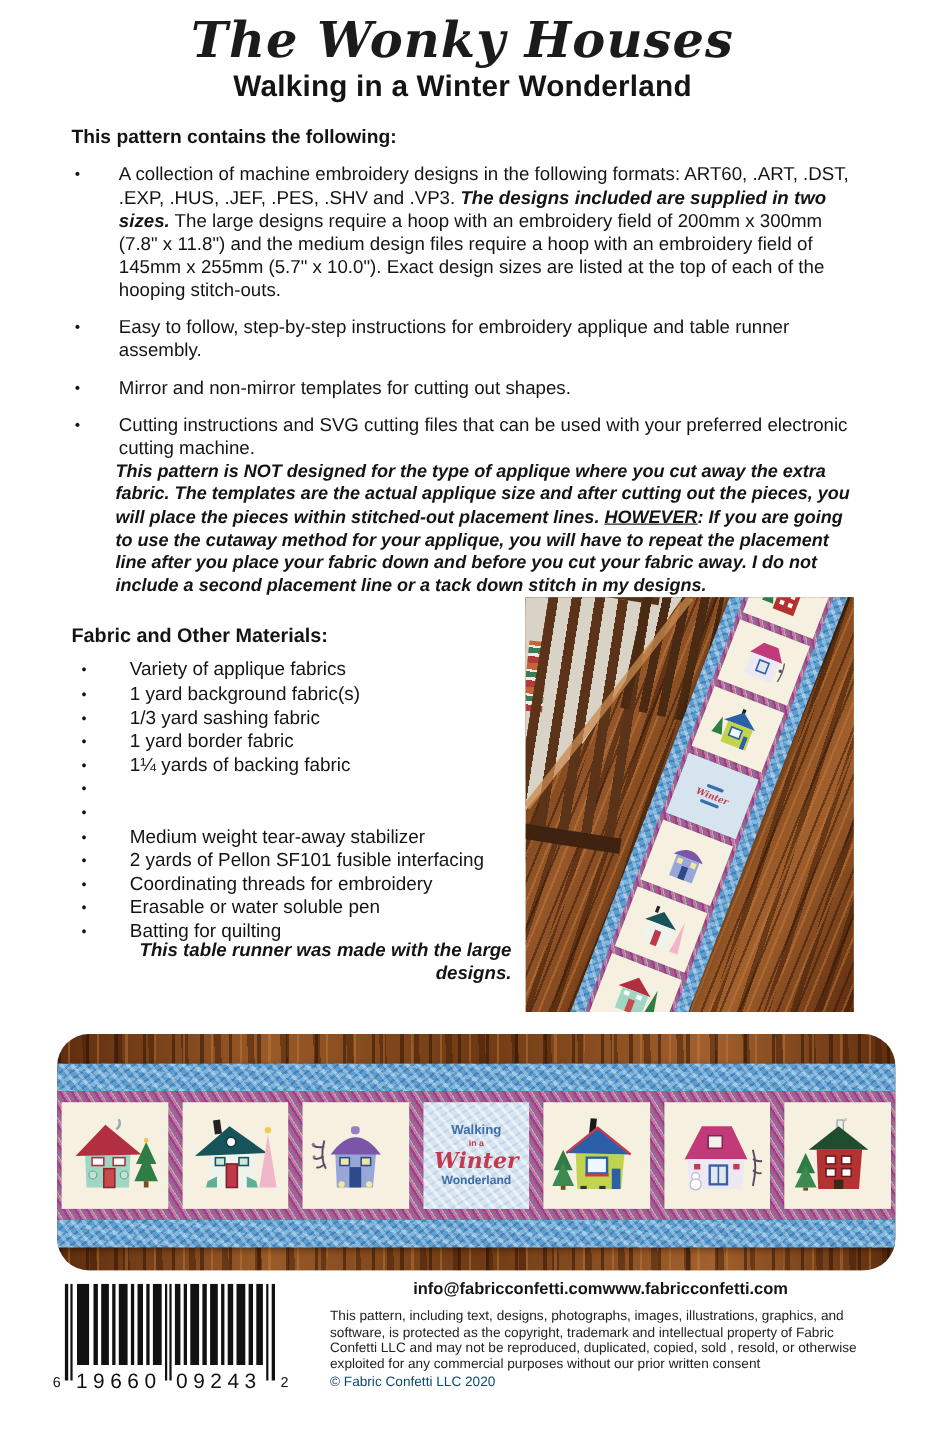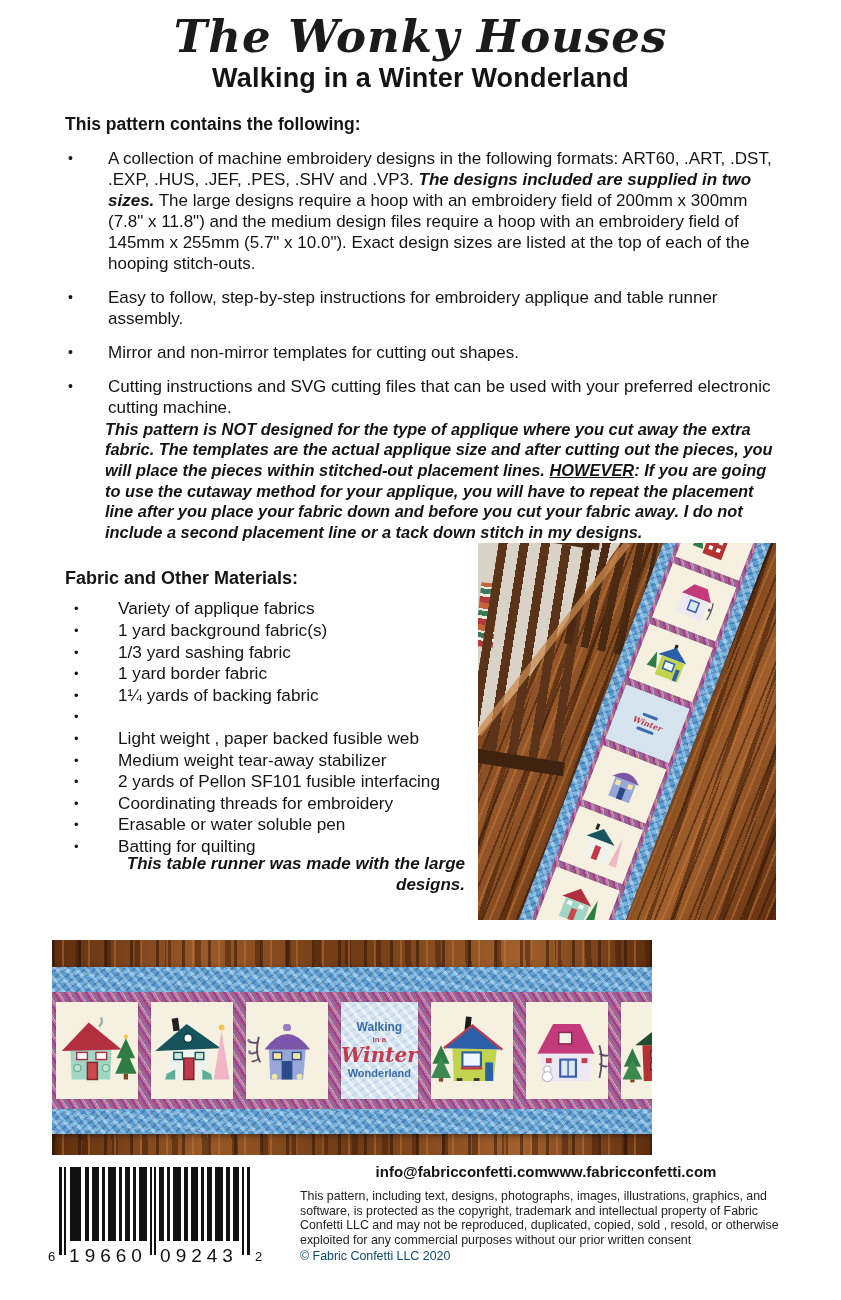--- a/index.html
+++ b/index.html
@@ -65,25 +65,25 @@
             flex-direction:column;gap:7px;}
   .p1-block{height:58px;flex:0 0 58px;display:flex;align-items:center;justify-content:center;
             box-shadow:0 0 2px rgba(0,0,0,.25);}
   .p1-block svg{width:46px;height:40px;}
   .mini-text{display:flex;flex-direction:column;align-items:center;gap:2px;background:#d6e4f0;
              width:100%;height:100%;justify-content:center;}
   .mini-text i{display:block;height:3px;border-radius:2px;}
   .mini-word{font-family:"DejaVu Serif",serif;font-style:italic;font-weight:700;font-size:8px;color:#c23b4e;line-height:1;}
 
   
-  .photo2{position:absolute;left:52px;top:940px;width:600px;height:215px;overflow:hidden;
+  .photo2{position:absolute;left:52px;top:940px;width:762px;height:215px;overflow:hidden;
     background-color:#7d431c;background-image:
      repeating-linear-gradient(90deg,rgba(40,16,2,.5) 0 3px,rgba(0,0,0,0) 3px 10px,rgba(205,130,62,.4) 10px 12px,rgba(0,0,0,0) 12px 26px),
      repeating-linear-gradient(88deg,rgba(66,30,8,.5) 0 6px,rgba(0,0,0,0) 6px 30px),
-     linear-gradient(90deg,#5e2d0e,#9a5a28 25%,#6f3a14 50%,#a2602d 78%,#5e2d0e);}
+     linear-gradient(90deg,#5e2d0e,#9a5a28 25%,#6f3a14 50%,#a2602d 78%,#5e2d0e); border-radius: 29px;}
   .p2-runner{position:absolute;left:0;right:0;top:27px;height:167px;display:flex;flex-direction:column;
              box-shadow:0 2px 6px rgba(0,0,0,.4);}
   .p2-blue{height:25px;flex:0 0 25px;}
   .p2-mid{flex:1;padding:10px 4px;display:flex;gap:13px;box-sizing:border-box;}
   .p2-block{flex:1;display:flex;align-items:center;justify-content:center;box-shadow:0 0 2px rgba(0,0,0,.2);}
   .p2-block svg{width:82px;height:86px;}
   .winter-block{display:flex;flex-direction:column;align-items:center;justify-content:center;
     background-color:#d6e4f0;background-image:
      repeating-linear-gradient(50deg,rgba(255,255,255,.5) 0 3px,rgba(0,0,0,0) 3px 8px),
      repeating-linear-gradient(-30deg,rgba(140,170,210,.25) 0 2px,rgba(0,0,0,0) 2px 7px);}
@@ -155,21 +155,20 @@
       </div>
     <div class="mrow">
         <span class="dot">•</span>
         <span class="mtext">1¼  yards of backing fabric</span>
       </div>
     <div class="mrow">
         <span class="dot">•</span>
       </div>
     <div class="mrow">
         <span class="dot">•</span>
-        <span class="mtext">Light weight , paper backed fusible web</span>
       </div>
     <div class="mrow">
         <span class="dot">•</span>
         <span class="mtext">Medium weight tear-away stabilizer</span>
       </div>
     <div class="mrow">
         <span class="dot">•</span>
         <span class="mtext">2 yards of Pellon SF101 fusible interfacing</span>
       </div>
     <div class="mrow">

